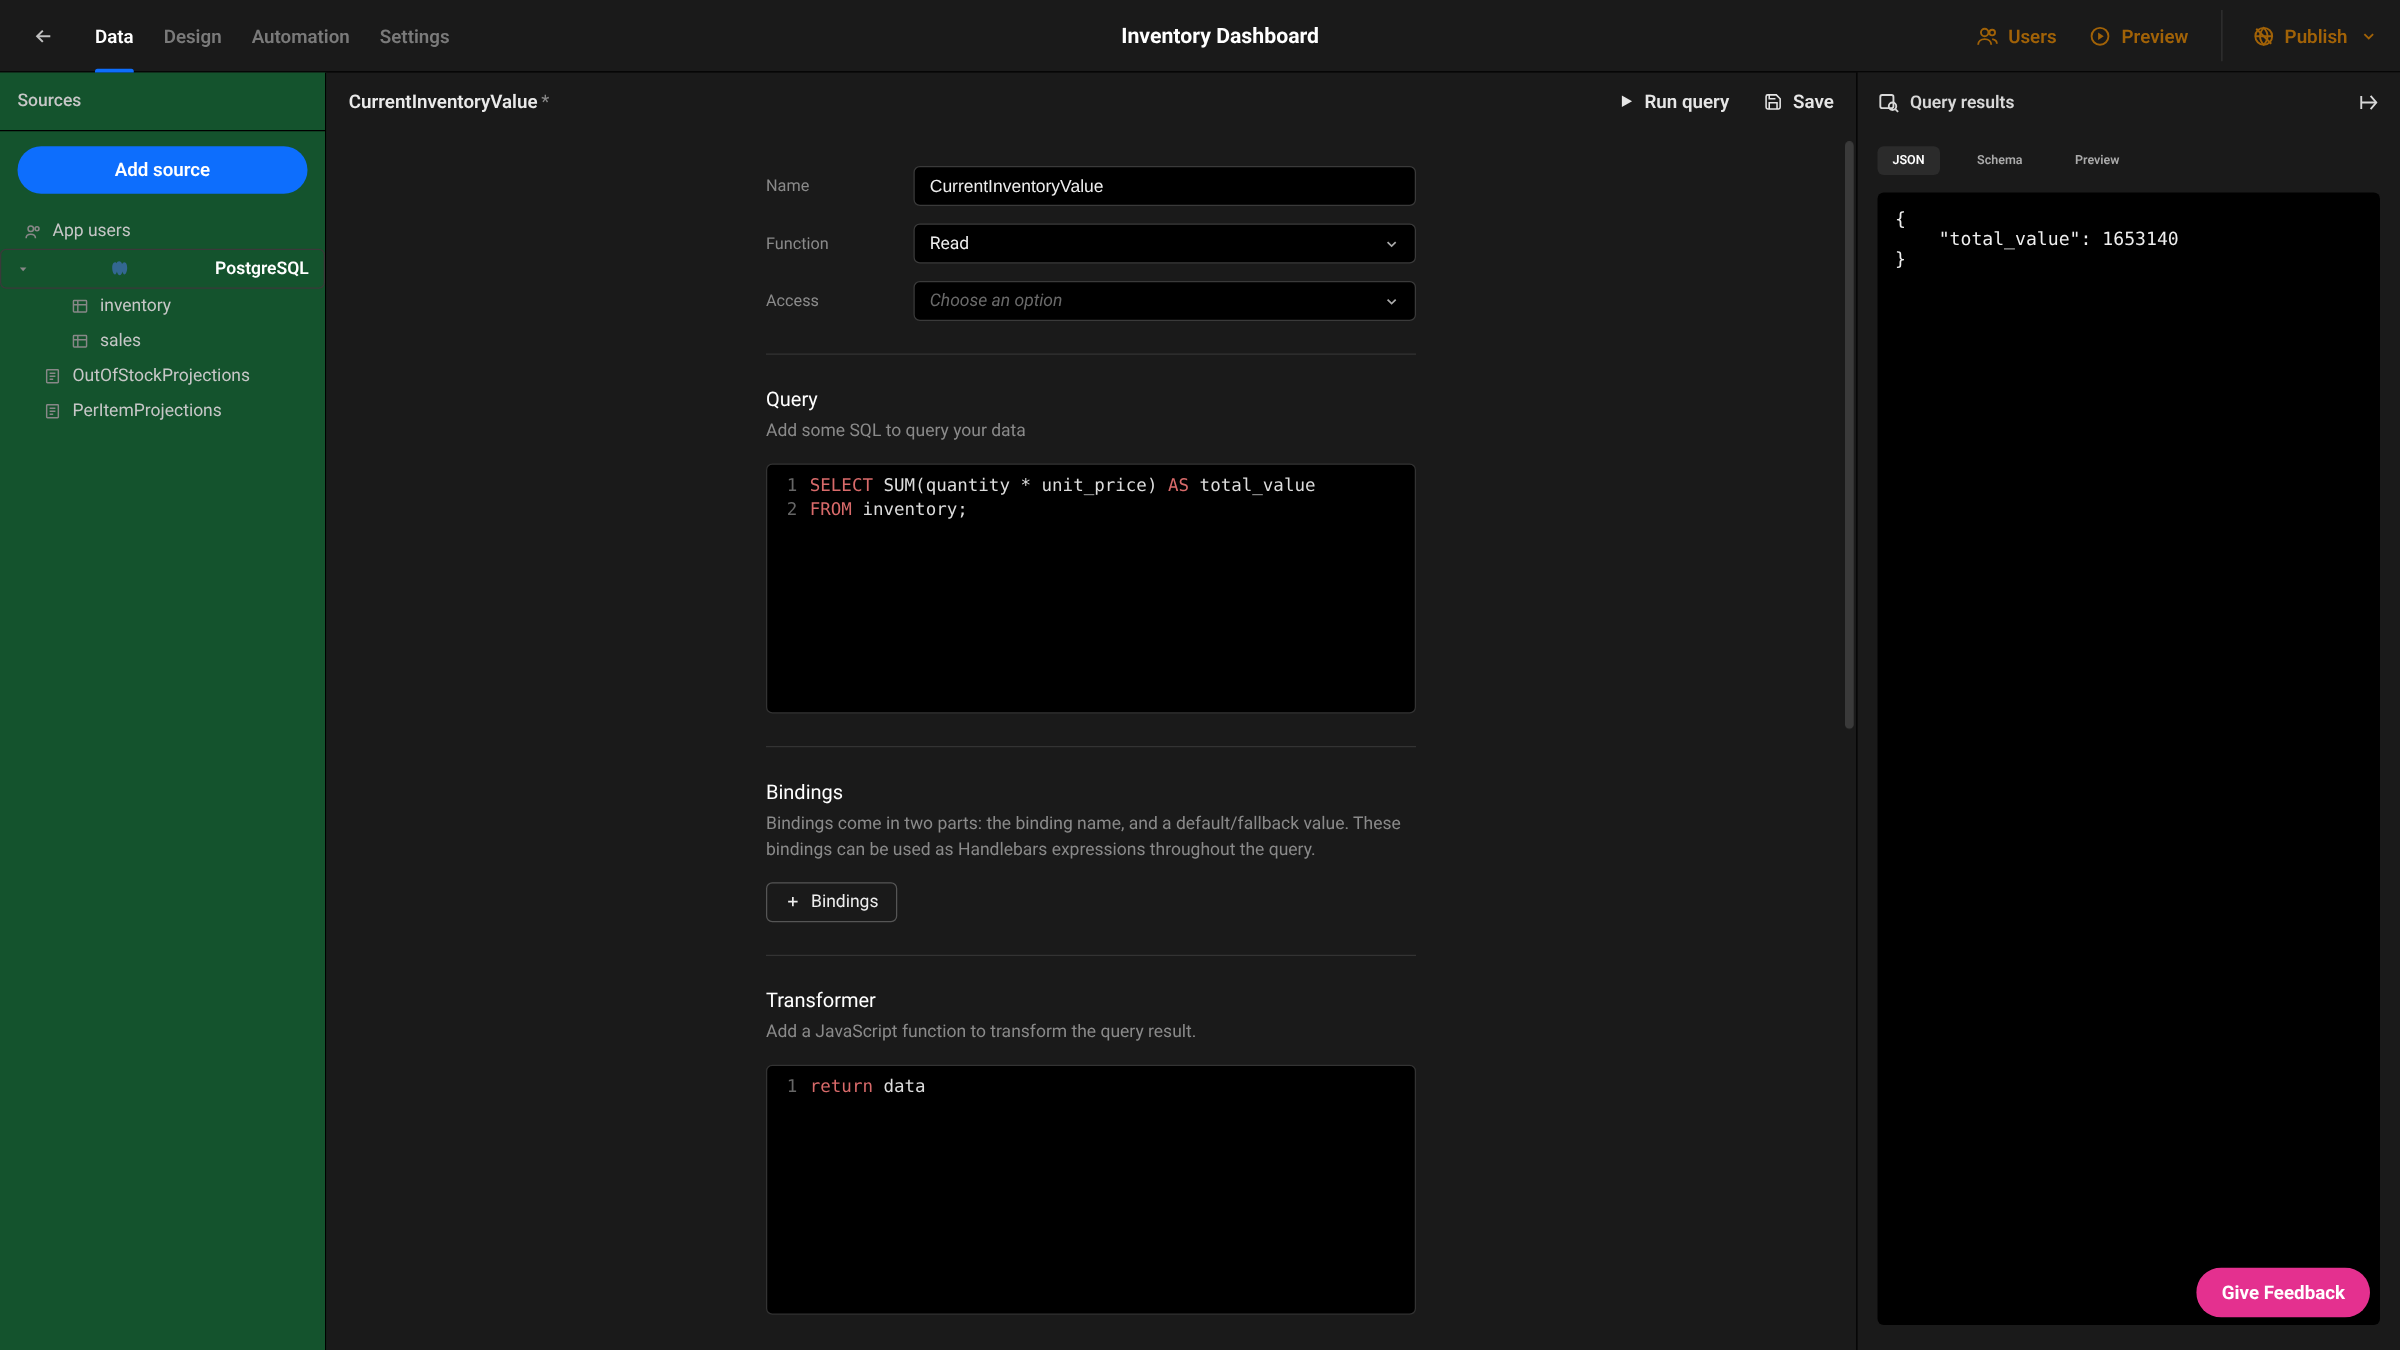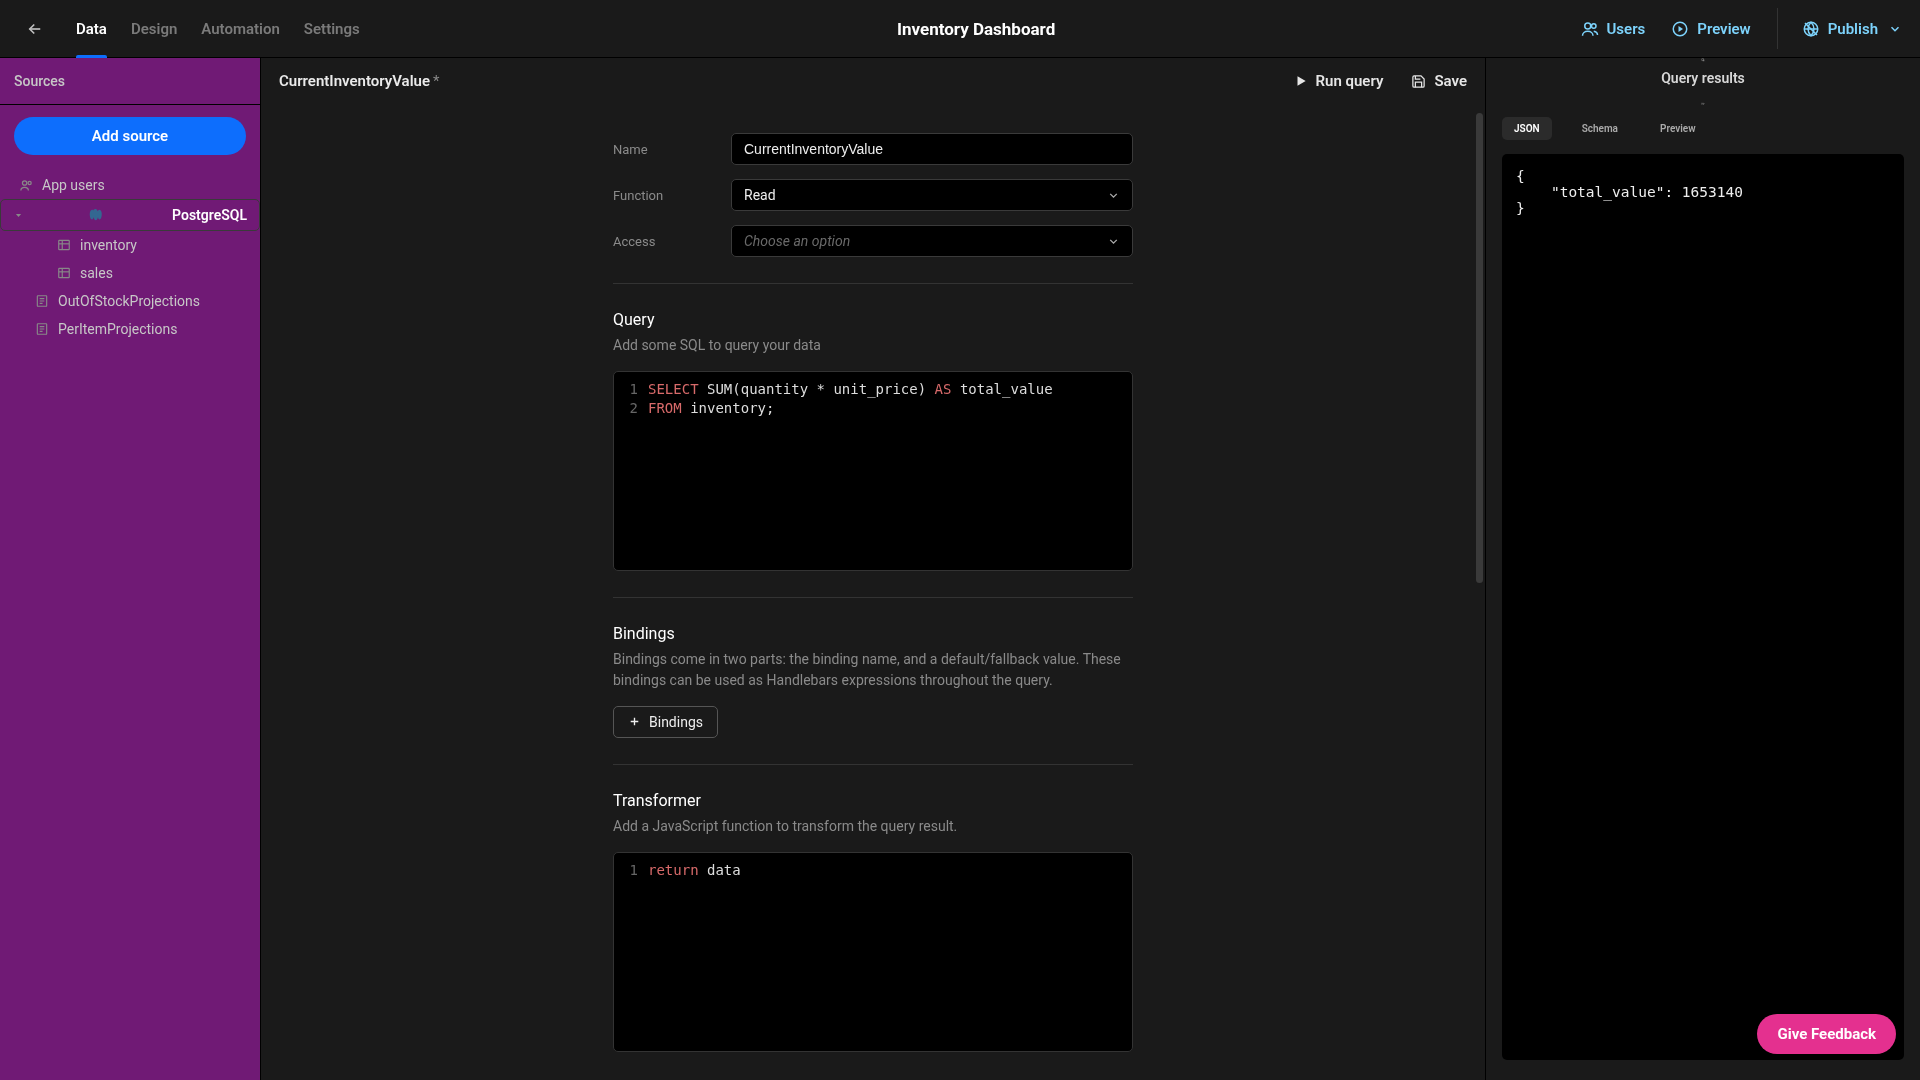--- a/index.html
+++ b/index.html
@@ -22,28 +22,28 @@
   padding: 0 18px 0 24px;
 }
 .topbar-left { display: flex; align-items: center; gap: 4px; }
 .back-btn { width: 22px; height: 22px; display:flex; align-items:center; justify-content:center; margin-right:14px; cursor:pointer; color:#c0c0c0; }
 .tabs { display: flex; align-items: stretch; height:58px; }
 .tab { padding: 0 12px; display:flex; align-items:center; font-weight:600; font-size:15px; color:#7a7a7a; cursor:pointer; position:relative; }
 .tab.active { color:#fff; }
 .tab.active::after { content:""; position:absolute; left:12px; right:12px; bottom:0; height:3px; background:#0d6efd; border-radius:2px 2px 0 0; }
 .topbar-center { flex:1; text-align:center; font-weight:700; font-size:17px; color:#fff; }
 .topbar-right { display:flex; align-items:center; gap:26px; }
-.tb-item { display:flex; align-items:center; gap:8px; font-weight:600; font-size:15px; color:#7dd3fc; cursor:pointer;}
+.tb-item { display:flex; align-items:center; gap:8px; font-weight:600; font-size:15px; color:#a16207; cursor:pointer;}
 .depublish { display:flex; align-items:center; gap:8px; border-left:1px solid #333; height:41px; padding-left:24px;}
 .chev { margin-left:2px; }
 svg { display:block; }
 
 
 .cols { display:flex; height: calc(1080px - 58px); }
-.sidebar { width: 261px; background:#701a75; border-right:1px solid #000; display:flex; flex-direction:column; }
+.sidebar { width: 261px; background:#14532d; border-right:1px solid #000; display:flex; flex-direction:column; }
 .sidebar-head { height:47px; display:flex; align-items:center; padding:0 14px; font-size:14px; color:#c7c7c7; font-weight:500; border-bottom:1px solid #000;}
 .add-btn { margin:12px 14px; height:38px; border-radius:24px; background:#0d6efd; color:#fff; font-weight:600; font-size:15px; display:flex; align-items:center; justify-content:center; cursor:pointer;}
 .tree { padding:4px 0; }
 .tree-row { display:flex; align-items:center; gap:8px; padding:6px 14px 6px 18px; color:#c7c7c7; font-size:14px; cursor:pointer; }
 .tree-row.child { padding-left:34px; }
 .tree-row.gc { padding-left:56px; }
 .tree-row.sel { background:transparent; color:#fff; font-weight:600;}
 .tree-arrow { width:10px; display:flex; justify-content:center; color:#888;}
 .ico { width:16px; height:16px; display:flex; align-items:center; justify-content:center; color:#888; flex-shrink:0;}
 .ico.pg { width:18px; height:13px; }
@@ -67,21 +67,21 @@
 .sect-sub { font-size:14px; color:#8a8a8a; line-height:1.45; margin-bottom:16px;}
 .code { background:#000; border:1px solid #333; border-radius:5px; min-height:200px; padding:8px 10px; font-family: ui-monospace, Menlo, Consolas, monospace; font-size:14px; line-height:1.35; white-space:pre; color:#ddd; }
 .code .ln { color:#666; display:inline-block; width:14px; text-align:right; margin-right:10px; user-select:none;}
 .kw { color:#d86a6a; }
 .code.small { min-height:200px; }
 .btn-outline { display:inline-flex; align-items:center; gap:8px; height:32px; padding:0 14px; border:1px solid #555; border-radius:5px; cursor:pointer; color:#eee;}
 .scrolltrack { position:absolute; right:2px; top:55px; bottom:0; width:7px;}
 .scrollthumb { position:absolute; right:0; top:0; width:7px; height:470px; background:#3a3a3a; border-radius:4px;}
 
 .results { width:434px; background:#1a1a1a; display:flex; flex-direction:column;}
-.res-head { height:47px; display:flex; align-items:center; padding:0 16px; gap:8px; color:#d8d8d8; font-weight:600;flex-direction:column;}
+.res-head { height:47px; display:flex; align-items:center; padding:0 16px; gap:8px; color:#d8d8d8; font-weight:600;}
 .res-head .spacer { flex:1;}
 .res-tabs { display:flex; gap:18px; padding: 12px 16px 0 16px; align-items:center;}
 .res-tab { padding:6px 12px; border-radius:5px; font-weight:600; font-size:10px; color:#aaa; cursor:pointer;}
 .res-tab.active { background:#2b2b2b; color:#fff;}
 .res-body { margin:14px 16px 20px 16px; flex:1; background:#000; border-radius:5px; padding:14px 14px; font-family: ui-monospace, Menlo, Consolas, monospace; font-size:14.5px; color:#eee; white-space:pre; overflow:auto;}
 
 .feedback { position:fixed; right:24px; bottom:26px; background:#e4308f; color:#fff; font-weight:700; font-size:15px; padding:11px 20px; border-radius:24px; cursor:pointer;}
 </style>
 </head>
 <body>

